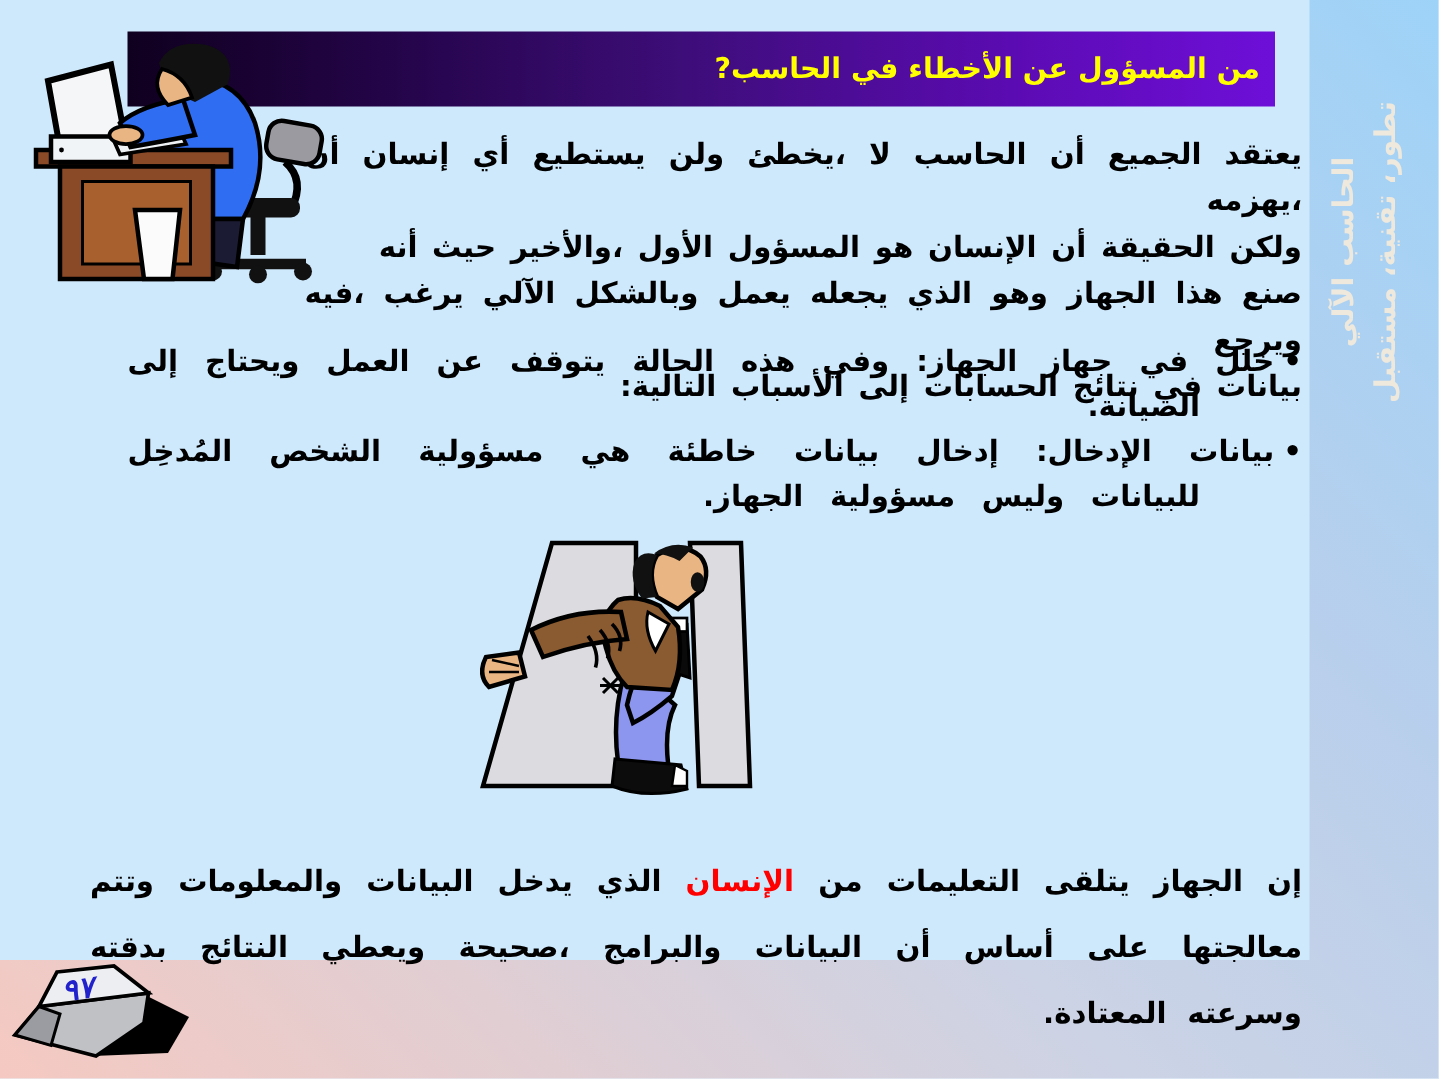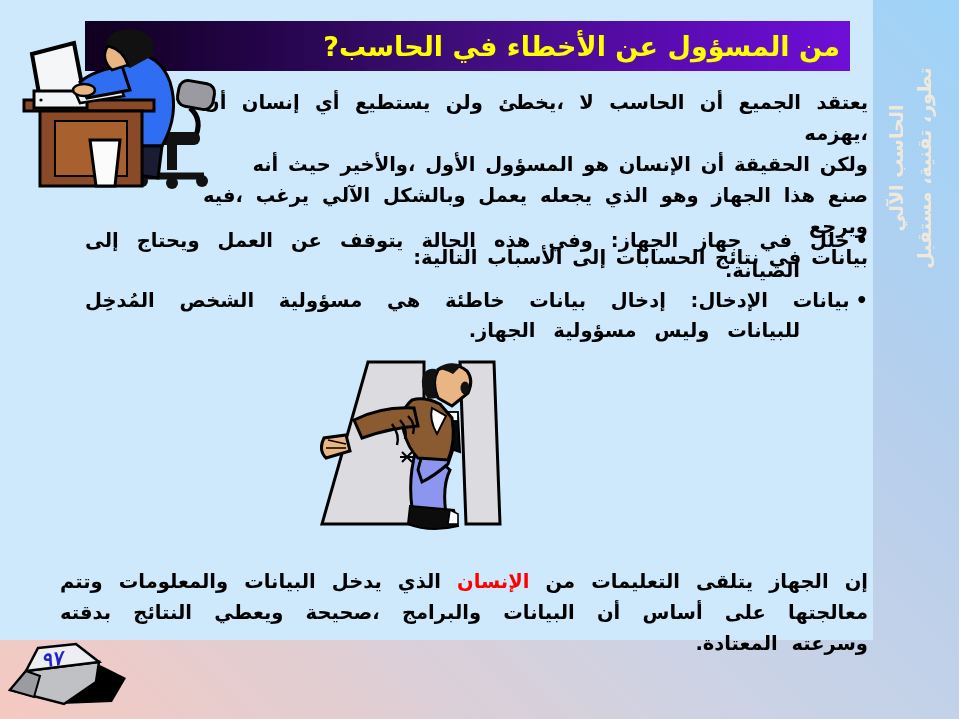--- a/index.html
+++ b/index.html
@@ -15,21 +15,21 @@
   }
   
   .title-bar{
     position:absolute;left:85px;top:21px;width:765px;height:50px;
     background:linear-gradient(90deg,#10001f 0%,#230447 22%,#3d0d78 48%,#5c0bb4 78%,#6e0fd8 100%);
     display:flex;align-items:center;justify-content:flex-end;
     z-index:1;
   }
   .title-bar h1{
     margin:0;padding:0 10px;direction:rtl;
-    font-size:27px;font-weight:bold;color:#ffff00;letter-spacing:0;
+    font-size:19px;font-weight:bold;color:#ffff00;letter-spacing:0;
     font-family:"DejaVu Sans",sans-serif;
   }
   
   .intro{
     position:absolute;left:203px;right:91px;top:87px;
     direction:rtl;color:#000;font-weight:bold;font-size:19.5px;line-height:31px;
     word-spacing:3px;
   }
   .intro .line{text-align:justify;text-align-last:justify;}
   .intro .line.end{text-align:center;text-align-last:right;}
@@ -40,21 +40,21 @@
     list-style:none;margin:0;padding:0;word-spacing:11px;
   }
   .bullets li{
     padding-right:68px;text-indent:-68px;
     text-align:justify;text-align-last:right;
   }
   .bullets .marker{margin-left:6px;word-spacing:0;}
   
   .footer{
     position:absolute;left:60px;right:91px;top:566px;
-    direction:rtl;color:#000;font-weight:bold;font-size:19.5px;line-height:31px;
+    direction:rtl;color:#000;font-weight:bold;font-size:19.5px;line-height:44px;
     text-align:justify;text-align-last:right;word-spacing:7px;margin:0;
   }
   .footer .red{color:#ff0000;}
   
   .side-caption{
     position:absolute;left:781px;top:139px;width:260px;height:58px;
     transform:rotate(-90deg);transform-origin:center;
     direction:rtl;text-align:center;white-space:nowrap;
     color:#efe9dd;font-weight:bold;font-size:19px;line-height:28px;
   }

